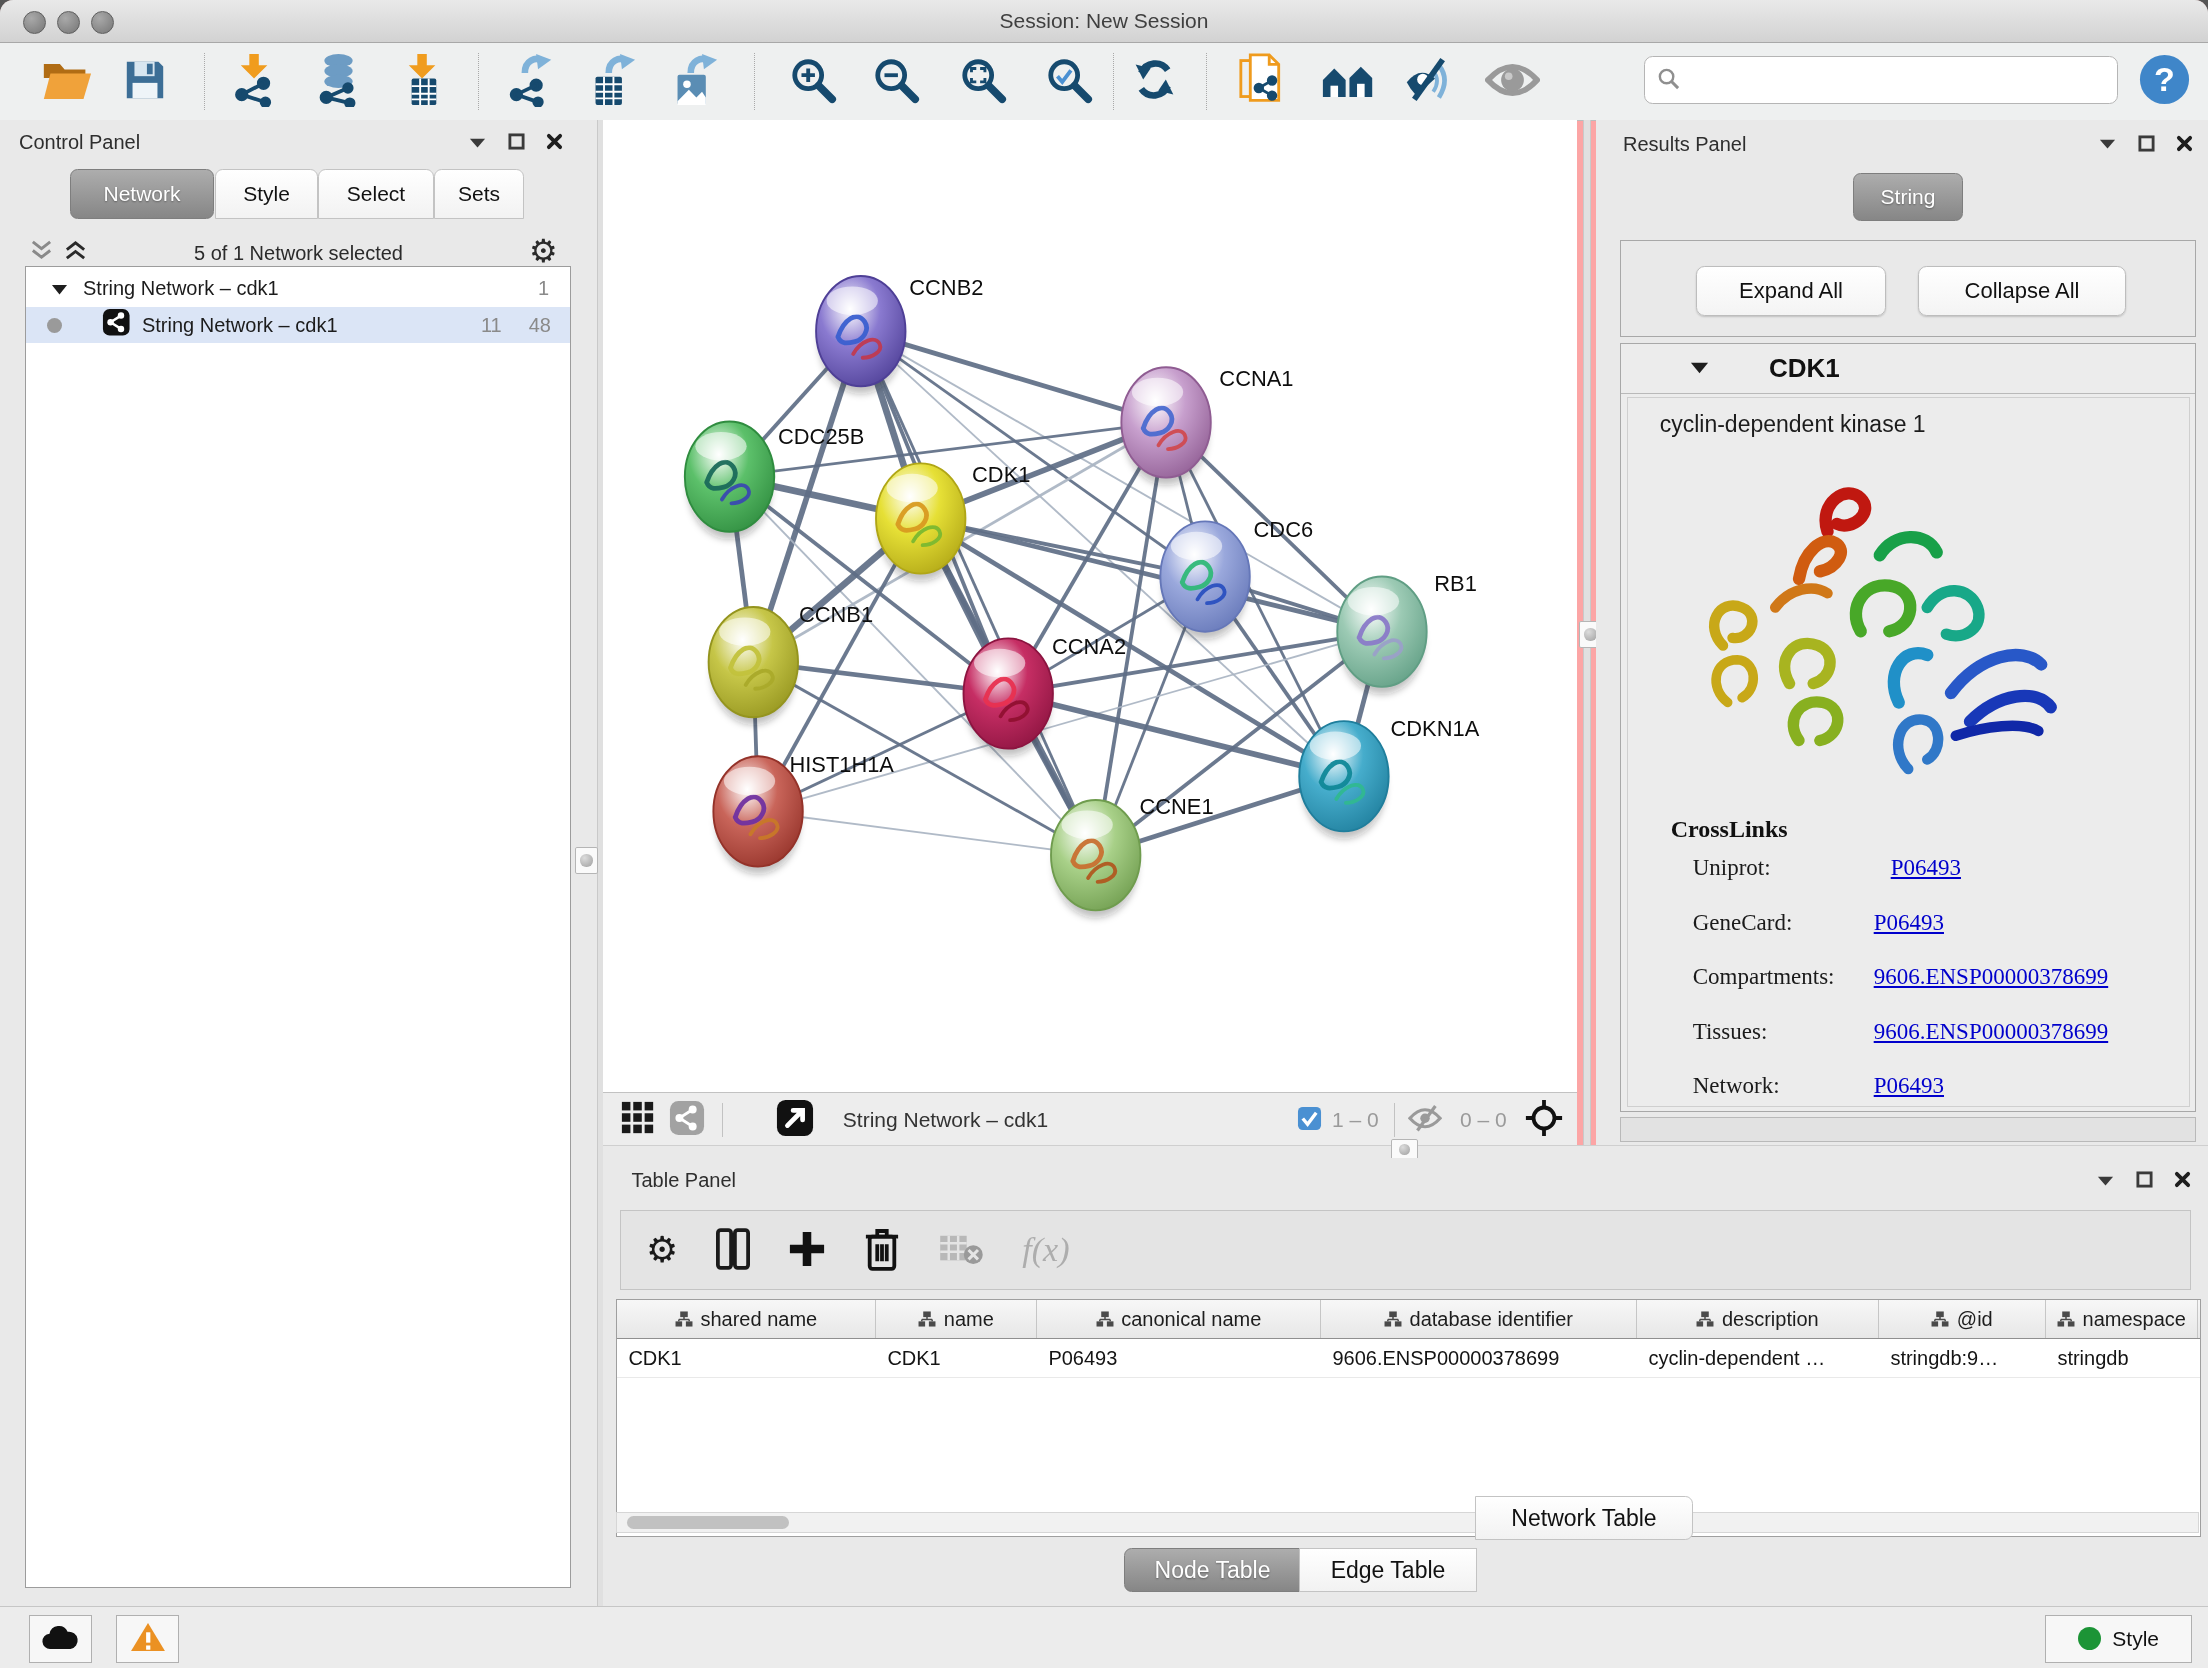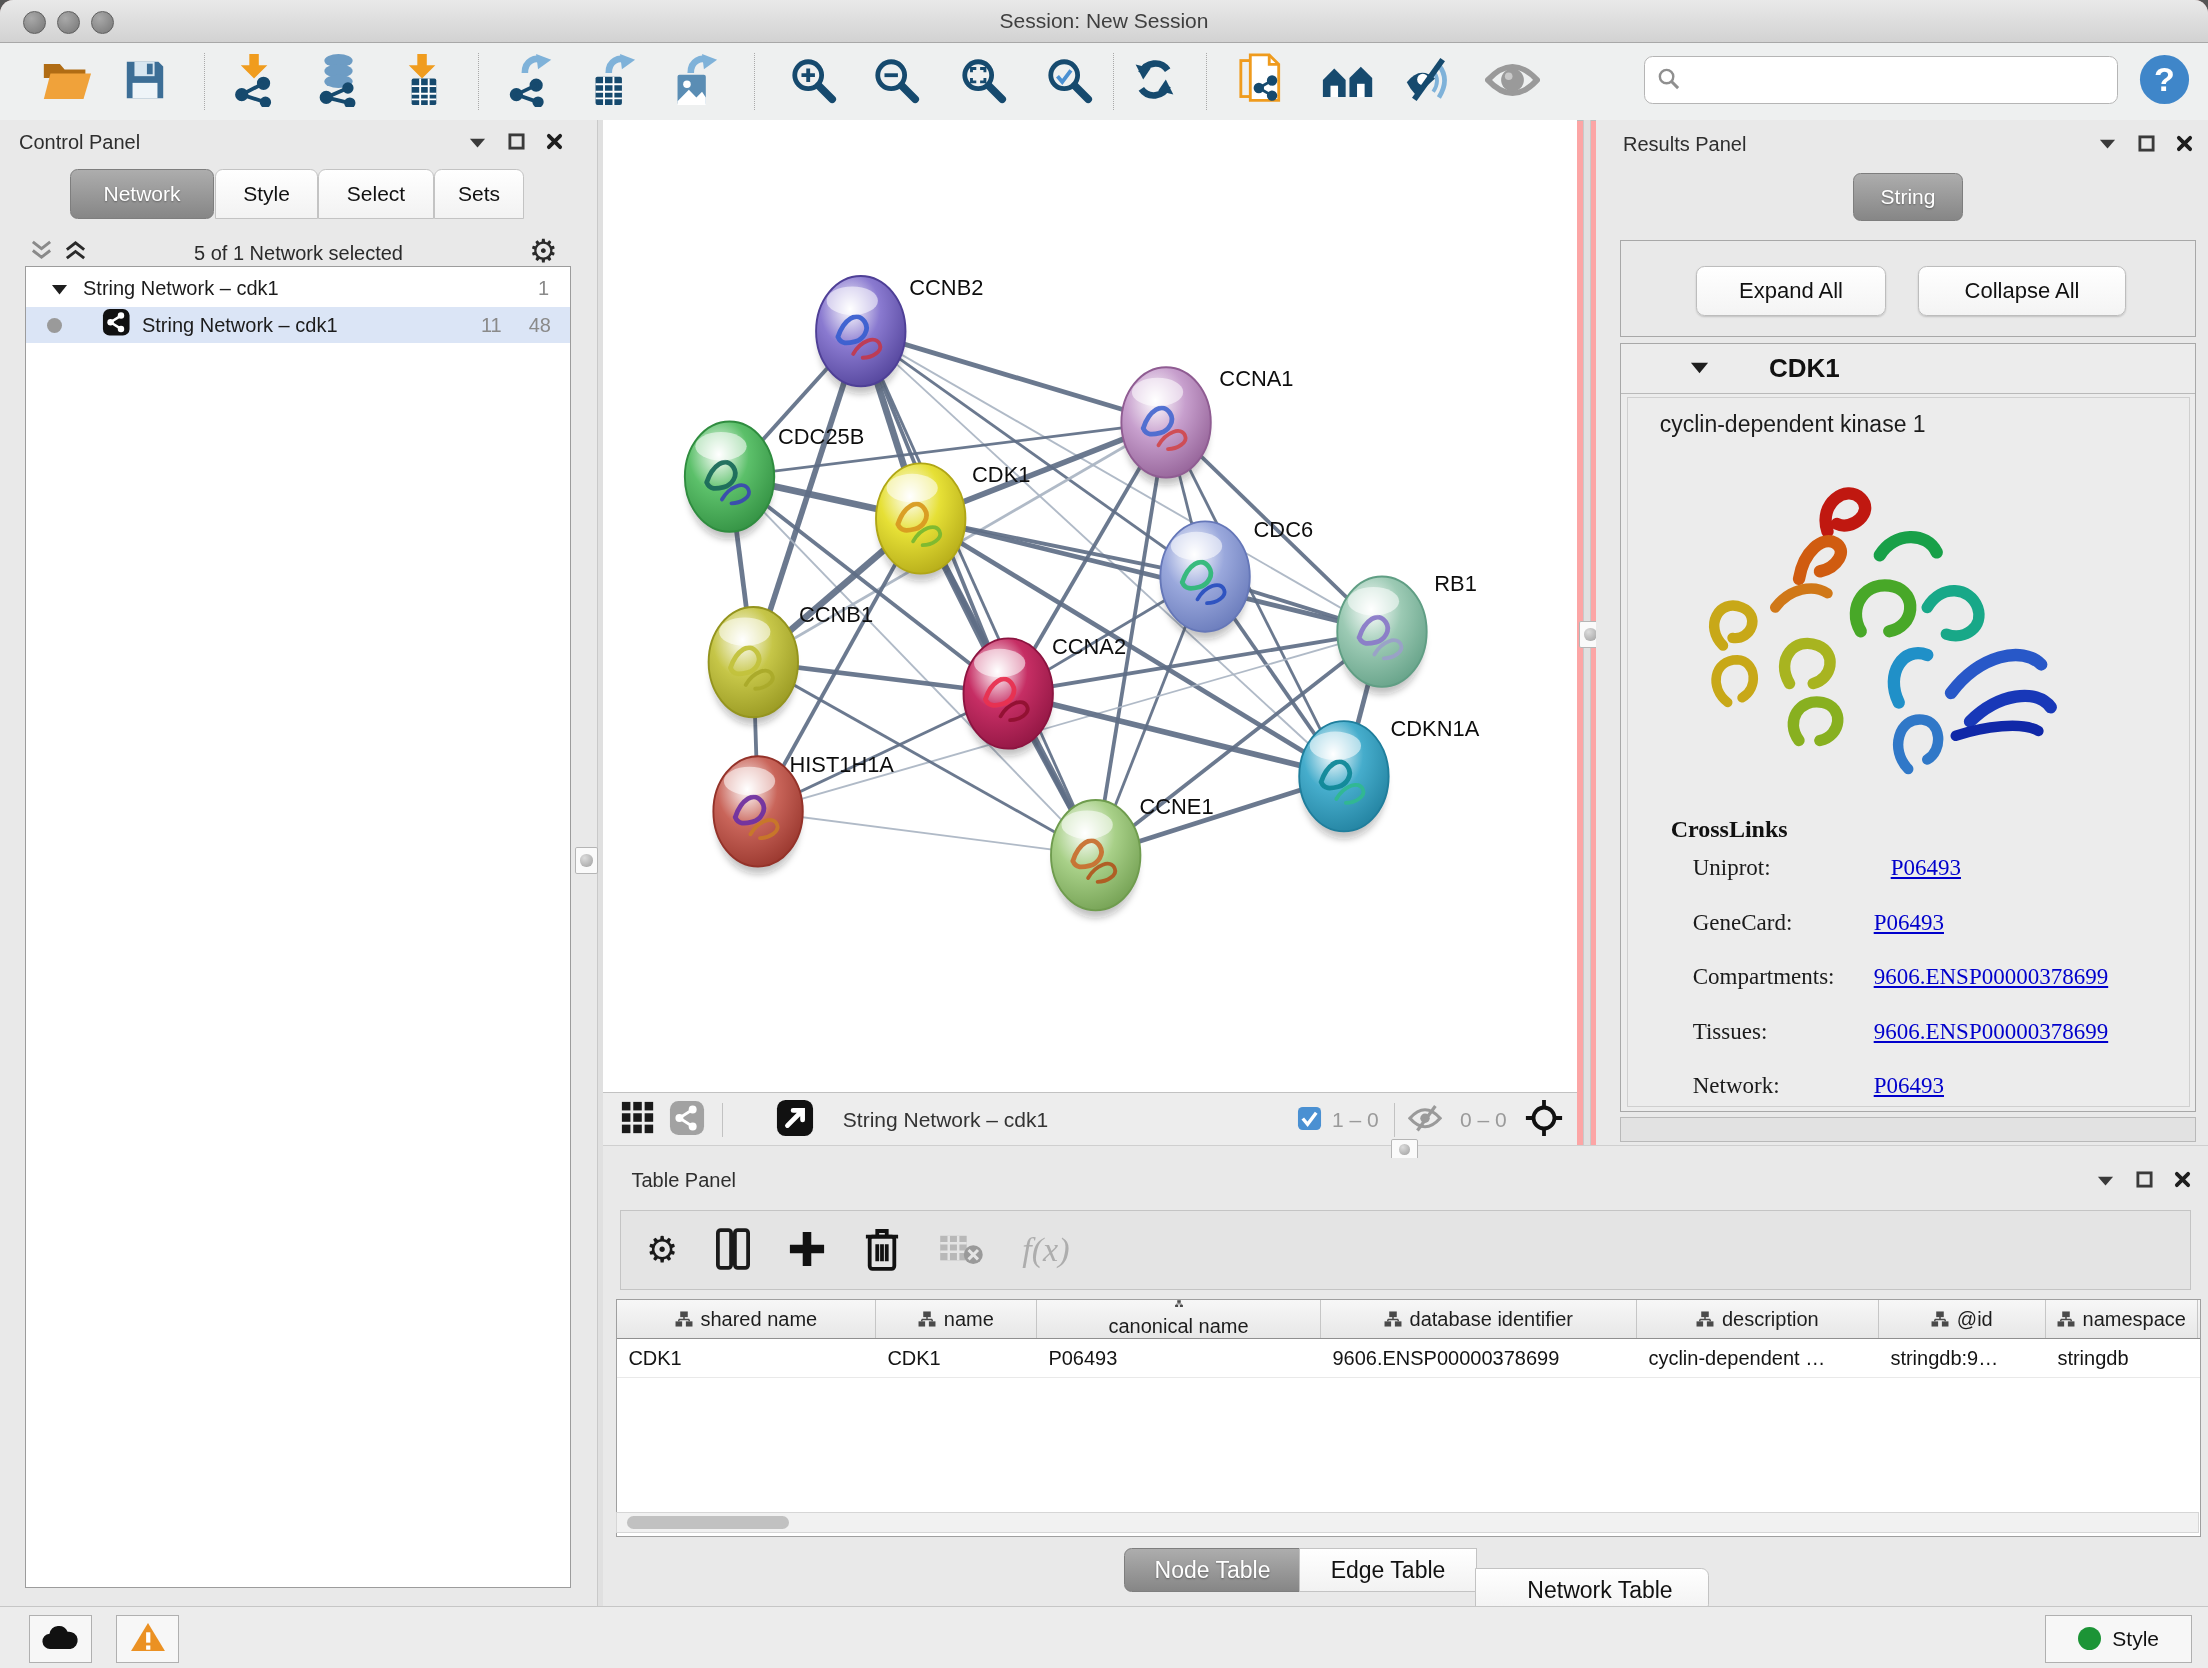--- a/index.html
+++ b/index.html
@@ -686,21 +686,21 @@
         </div>
         <div class="th" style="width: 161px;">
           <svg width="18" height="16" viewBox="0 0 19 17">
             <rect x="5.5" y="0.5" width="8" height="6" fill="#4a4a4a"></rect>
             <path d="M9.5 6 v3 M4 9 h11 M4 9 v2 M15 9 v2" stroke="#4a4a4a" stroke-width="1.6" fill="none"></path>
             <rect x="0.5" y="11" width="7" height="5.5" fill="#4a4a4a"></rect>
             <rect x="11.5" y="11" width="7" height="5.5" fill="#4a4a4a"></rect>
           </svg>
           <span>name</span>
         </div>
-        <div class="th" style="width: 284px; flex-direction: column;">
+        <div class="th" style="width: 284px;">
           <svg width="18" height="16" viewBox="0 0 19 17">
             <rect x="5.5" y="0.5" width="8" height="6" fill="#4a4a4a"></rect>
             <path d="M9.5 6 v3 M4 9 h11 M4 9 v2 M15 9 v2" stroke="#4a4a4a" stroke-width="1.6" fill="none"></path>
             <rect x="0.5" y="11" width="7" height="5.5" fill="#4a4a4a"></rect>
             <rect x="11.5" y="11" width="7" height="5.5" fill="#4a4a4a"></rect>
           </svg>
           <span>canonical name</span>
         </div>
         <div class="th" style="width: 316px;">
           <svg width="18" height="16" viewBox="0 0 19 17">
@@ -750,21 +750,21 @@
           <div class="td" style="width: 152px;">stringdb</div>
         </div>
       </div>
   </div>
   <div class="abs hscroll">
       <div class="abs hthumb"></div>
     </div>
 
   <div class="abs tab sel bottab" style="left:1124px;top:1548px;width:175px;height:42px;border-radius:7.6px 0 0 7.6px;">Node Table</div>
   <div class="abs tab bottab" style="left:1299px;top:1548px;width:176px;height:42px;border-radius:0;">Edge Table</div>
-  <div class="abs tab bottab" style="left:1475px;top:1568px;width:216px;height:42px;border-radius:0 7.6px 7.6px 0;padding-left:16px;">Network Table</div>
+  <div class="abs tab bottab" style="left:1475px;top:1496px;width:216px;height:42px;border-radius:0 7.6px 7.6px 0;">Network Table</div>
 
   <div class="abs statusbar">
     <div class="abs sbtn" style="left:28.5px;width:61px;">
       <span><svg width="38" height="27" viewBox="0 0 40 28">
             <path d="M10 26 a8 8 0 0 1 -1 -16 a10 10 0 0 1 19 -2 a7 7 0 0 1 3 18 z" fill="#111"></path>
           </svg></span>
     </div>
     <div class="abs sbtn" style="left:116px;width:61px;">
       <span><svg width="36" height="32" viewBox="0 0 38 34">
             <polygon points="19,2 37,32 1,32" fill="#eb9123"></polygon>

